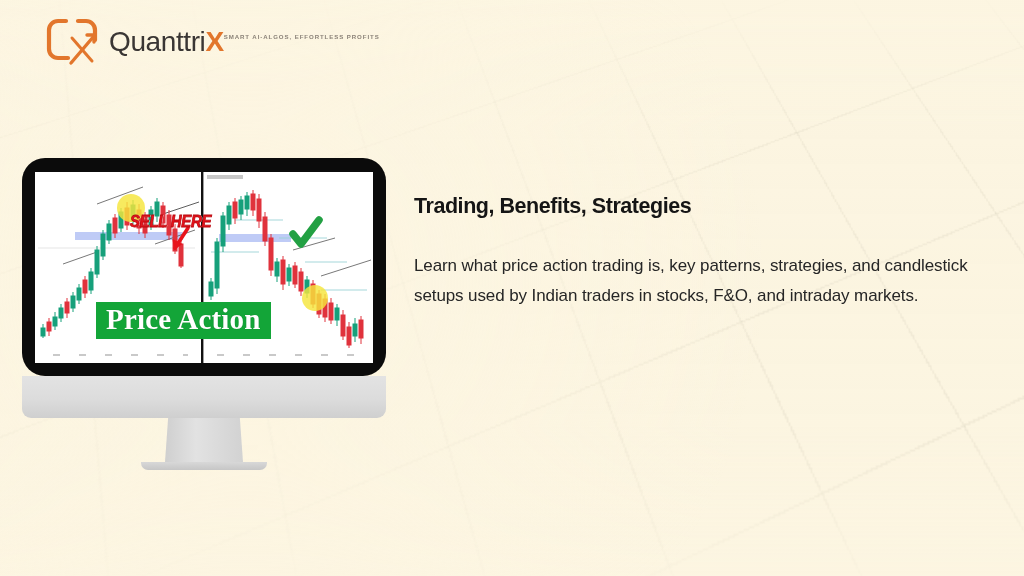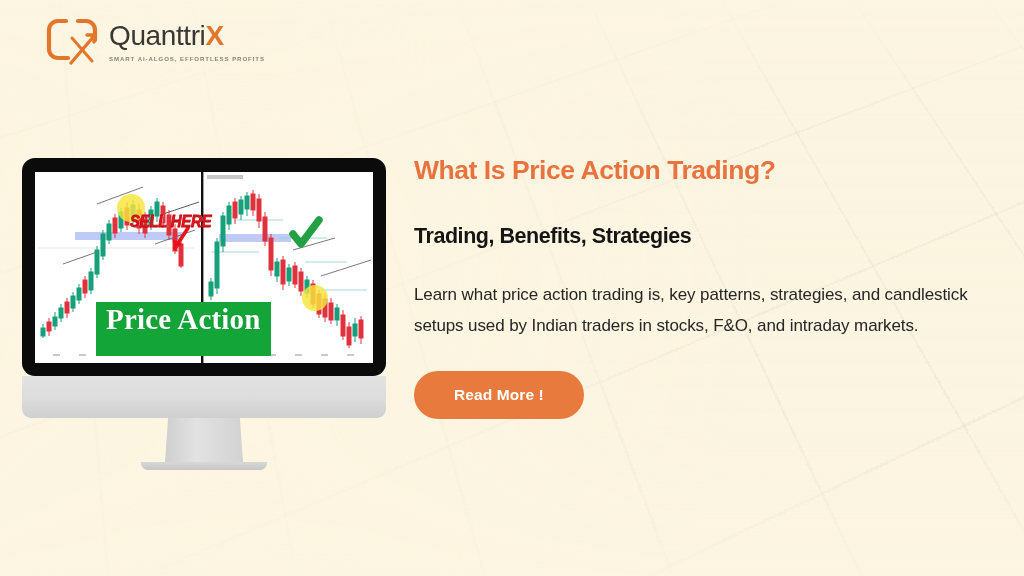--- a/index.html
+++ b/index.html
@@ -61,21 +61,21 @@
   
   .logo {
     position: absolute;
     left: 44px;
     top: 16px;
     display: flex;
     align-items: center;
     gap: 9px;
   }
   .logo-mark { width: 56px; height: 52px; display: block; }
-  .logo-words { display: flex; flex-direction: column; align-items: flex-start; }
+  .logo-words { display: flex; flex-direction: row; align-items: flex-start; }
   .logo-name {
     font-size: 28px;
     letter-spacing: -0.4px;
     font-weight: 500;
     color: #3A3634;
     line-height: 1;
     white-space: nowrap;
   }
   .logo-name .x { color: #E2762C; font-weight: 700; }
   .logo-tag {
@@ -90,21 +90,21 @@
   
   .monitor {
     position: absolute;
     left: 22px;
     top: 158px;
   }
   .monitor-body {
     width: 364px;
     height: 218px;
     background: #0B0B0B;
-    border-radius: 13px;
+    border-radius: 23px;
     padding: 14px 13px 13px 13px;
     position: relative;
   }
   .screen {
     width: 100%;
     height: 100%;
     background: #FFFFFF;
     position: relative;
     overflow: hidden;
   }
@@ -155,21 +155,21 @@
     -webkit-text-stroke: 0.7px #B7080E;
     text-shadow: 0.7px 0.7px 0 rgba(255,255,255,0.85);
     white-space: nowrap;
     transform: scaleY(1.12);
   }
   .price-action-banner {
     position: absolute;
     left: 61px;
     top: 130px;
     background: #13A538;
-    padding: 3px 10px 22px 10px;
+    padding: 3px 10px 5px 10px;
   }
   .price-action-text {
     font-family: "Liberation Serif", serif;
     font-weight: 700;
     font-size: 29px;
     line-height: 1;
     color: #FFFFFF;
     letter-spacing: 0.2px;
     white-space: nowrap;
     text-shadow: 0 0 1px rgba(0,0,0,0.25);
@@ -420,19 +420,17 @@
 
       </div>
     </div>
 
     <div class="monitor-chin"></div>
     <div class="monitor-neck"></div>
     <div class="monitor-foot"></div>
   </div>
 
   <div class="content">
-    <h1 class="headline">What Is Price Action Trading?</h1>
     <h2 class="subhead">Trading, Benefits, Strategies</h2>
     <p class="body-copy">Learn what price action trading is, key patterns, strategies, and candlestick setups used by Indian traders in stocks, F&amp;O, and intraday markets.</p>
-    <button class="cta">Read More !</button>
   </div>
 
 </div>
 
 </body></html>

